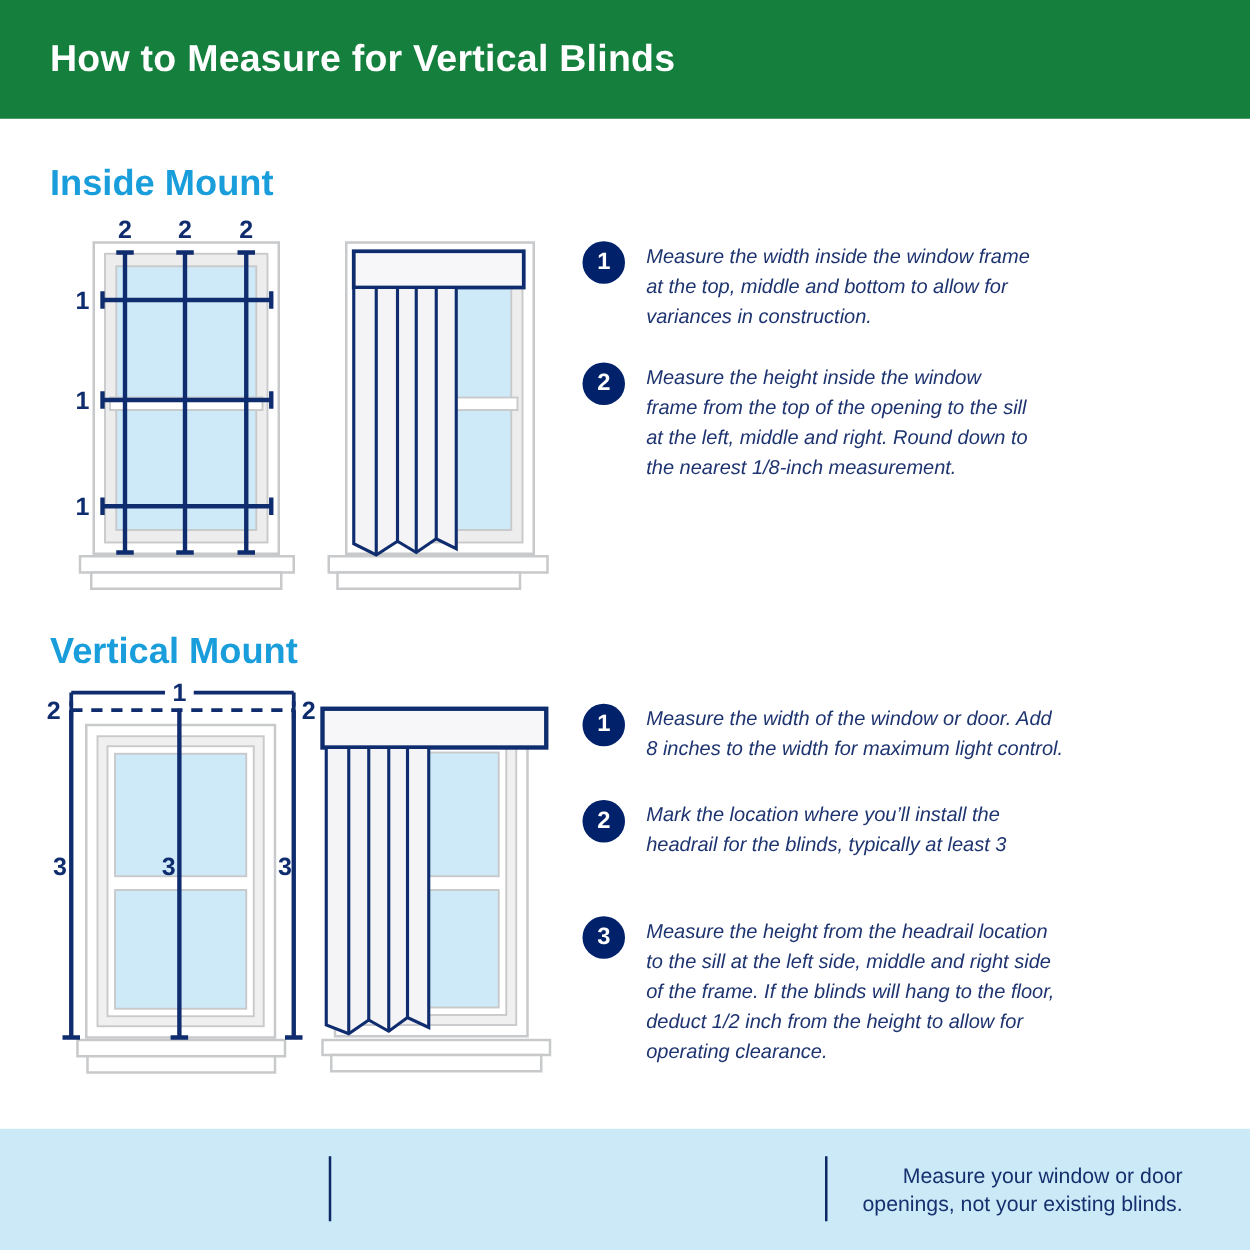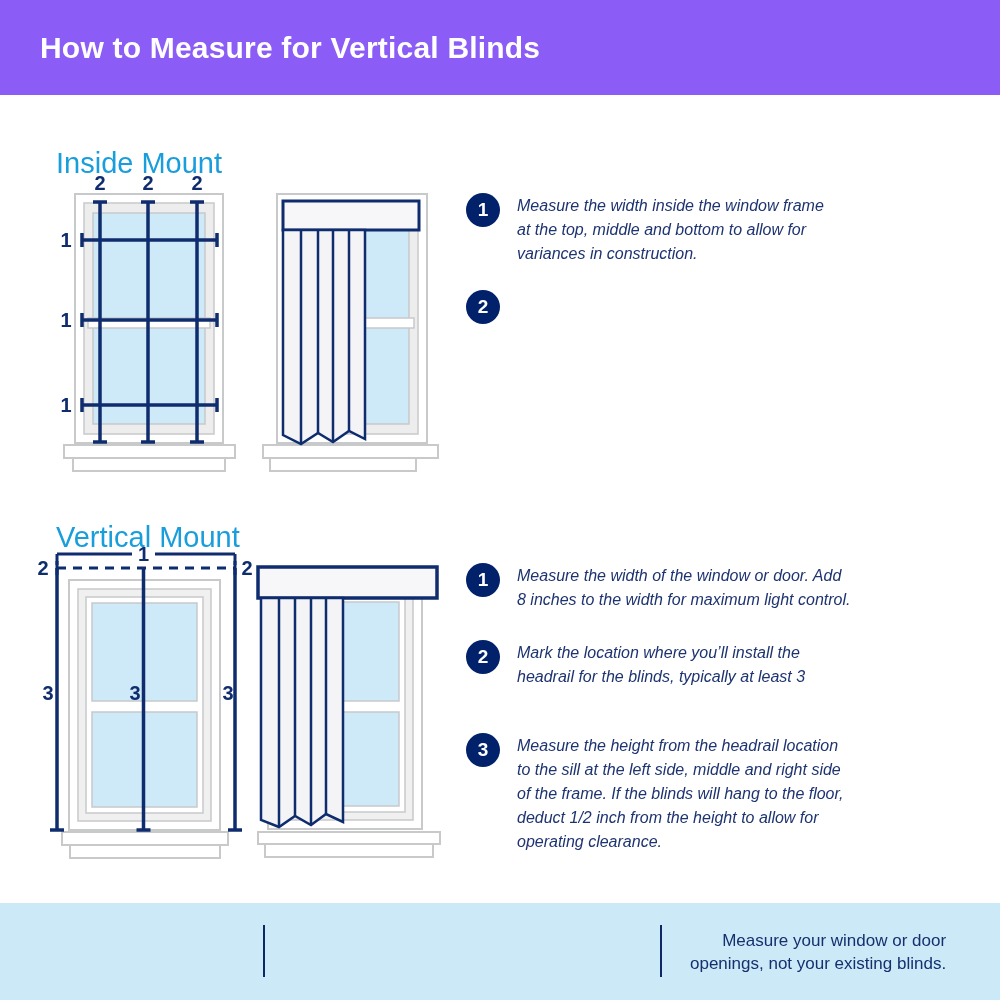--- a/index.html
+++ b/index.html
@@ -3,28 +3,28 @@
 <meta charset="utf-8">
 <style>
   html,body{margin:0;padding:0;}
   .page{
     position:relative;width:1000px;height:1000px;background:#ffffff;
     font-family:"Liberation Sans",sans-serif;overflow:hidden;
   }
   
   .header{
     position:absolute;left:0;top:0;width:1000px;height:95px;
-    background:#8b5cf6;display:flex;align-items:center;
+    background:#15803d;display:flex;align-items:center;
   }
   .header h1{
     margin:0 0 0 40px;color:#ffffff;font-size:30px;font-weight:700;letter-spacing:.2px;
   }
   
   .section-heading{
-    position:absolute;left:40px;margin:16px;color:#1A9EDB;font-size:29px;font-weight:400;
+    position:absolute;left:40px;margin:0;color:#1A9EDB;font-size:29px;font-weight:700;
   }
   #inside-heading{top:131px;}
   #outside-heading{top:505px;}
   
   .diagram{position:absolute;}
   #svg-inside-window{left:40px;top:172px;}
   #svg-inside-blinds{left:253px;top:172px;}
   #svg-outside-window{left:28px;top:543px;}
   #svg-outside-blinds{left:250px;top:545px;}
   .dlabel{font-family:"Liberation Sans",sans-serif;font-size:20px;font-weight:700;fill:#0F2D6E;}
@@ -134,20 +134,26 @@
   <div class="step" id="inside-step-1">
     <div class="badge">1</div>
     <div class="lines">
       <div>Measure the width inside the window frame</div>
       <div>at the top, middle and bottom to allow for</div>
       <div>variances in construction.</div>
     </div>
   </div>
   <div class="step" id="inside-step-2">
     <div class="badge">2</div>
+    <div class="lines">
+      <div>Measure the height inside the window</div>
+      <div>frame from the top of the opening to the sill</div>
+      <div>at the left, middle and right. Round down to</div>
+      <div>the nearest 1/8-inch measurement.</div>
+    </div>
   </div>
 
   <h2 class="section-heading" id="outside-heading">Vertical Mount</h2>
 
   <svg class="diagram" id="svg-outside-window" width="232" height="322" viewBox="0 0 232 322">
 
     <rect x="41" y="37" width="151" height="250" fill="#ffffff" stroke="#c8c9cb" stroke-width="2"></rect>
     <rect x="50" y="46" width="133" height="232" fill="#f0f0f1" stroke="#c8c9cb" stroke-width="1.5"></rect>
     <rect x="58" y="54" width="117" height="216" fill="#ffffff" stroke="#c8c9cb" stroke-width="1.5"></rect>
     <rect x="64" y="60" width="105" height="98" fill="#cee9f7" stroke="#c8c9cb" stroke-width="1.5"></rect>

